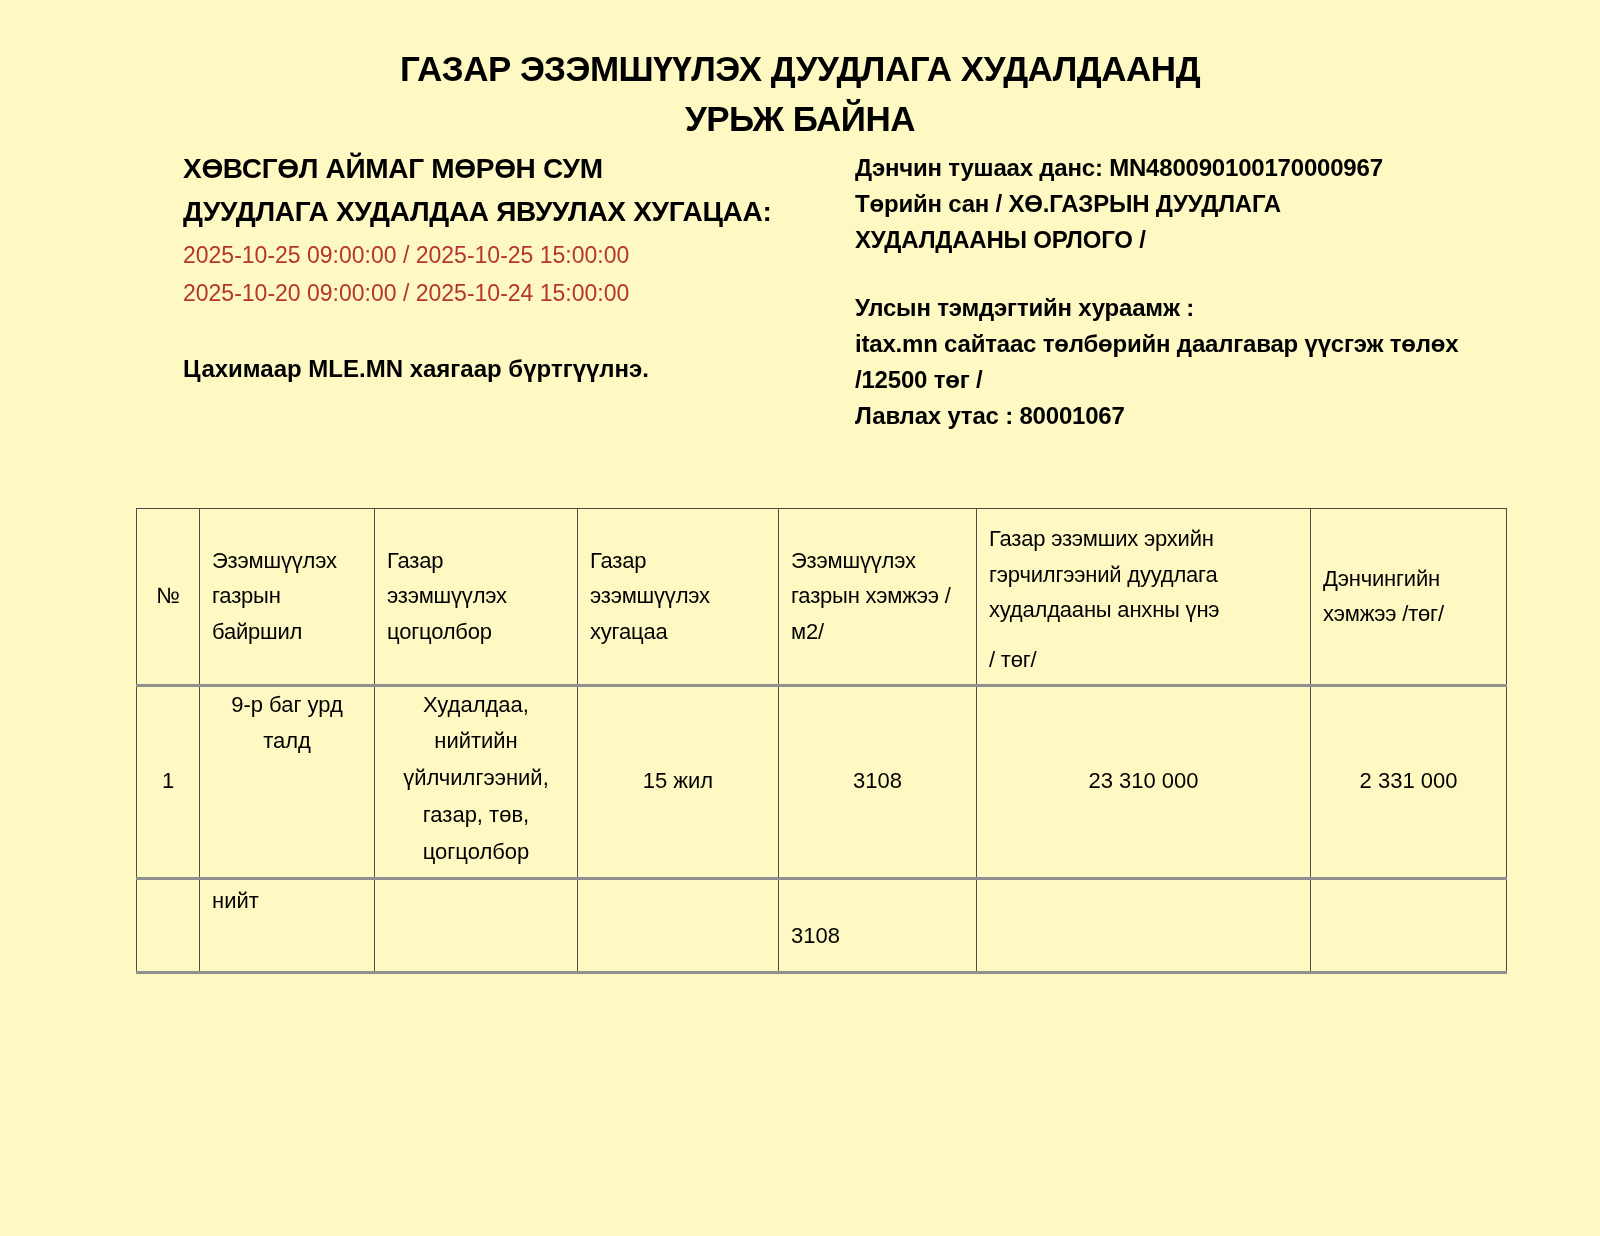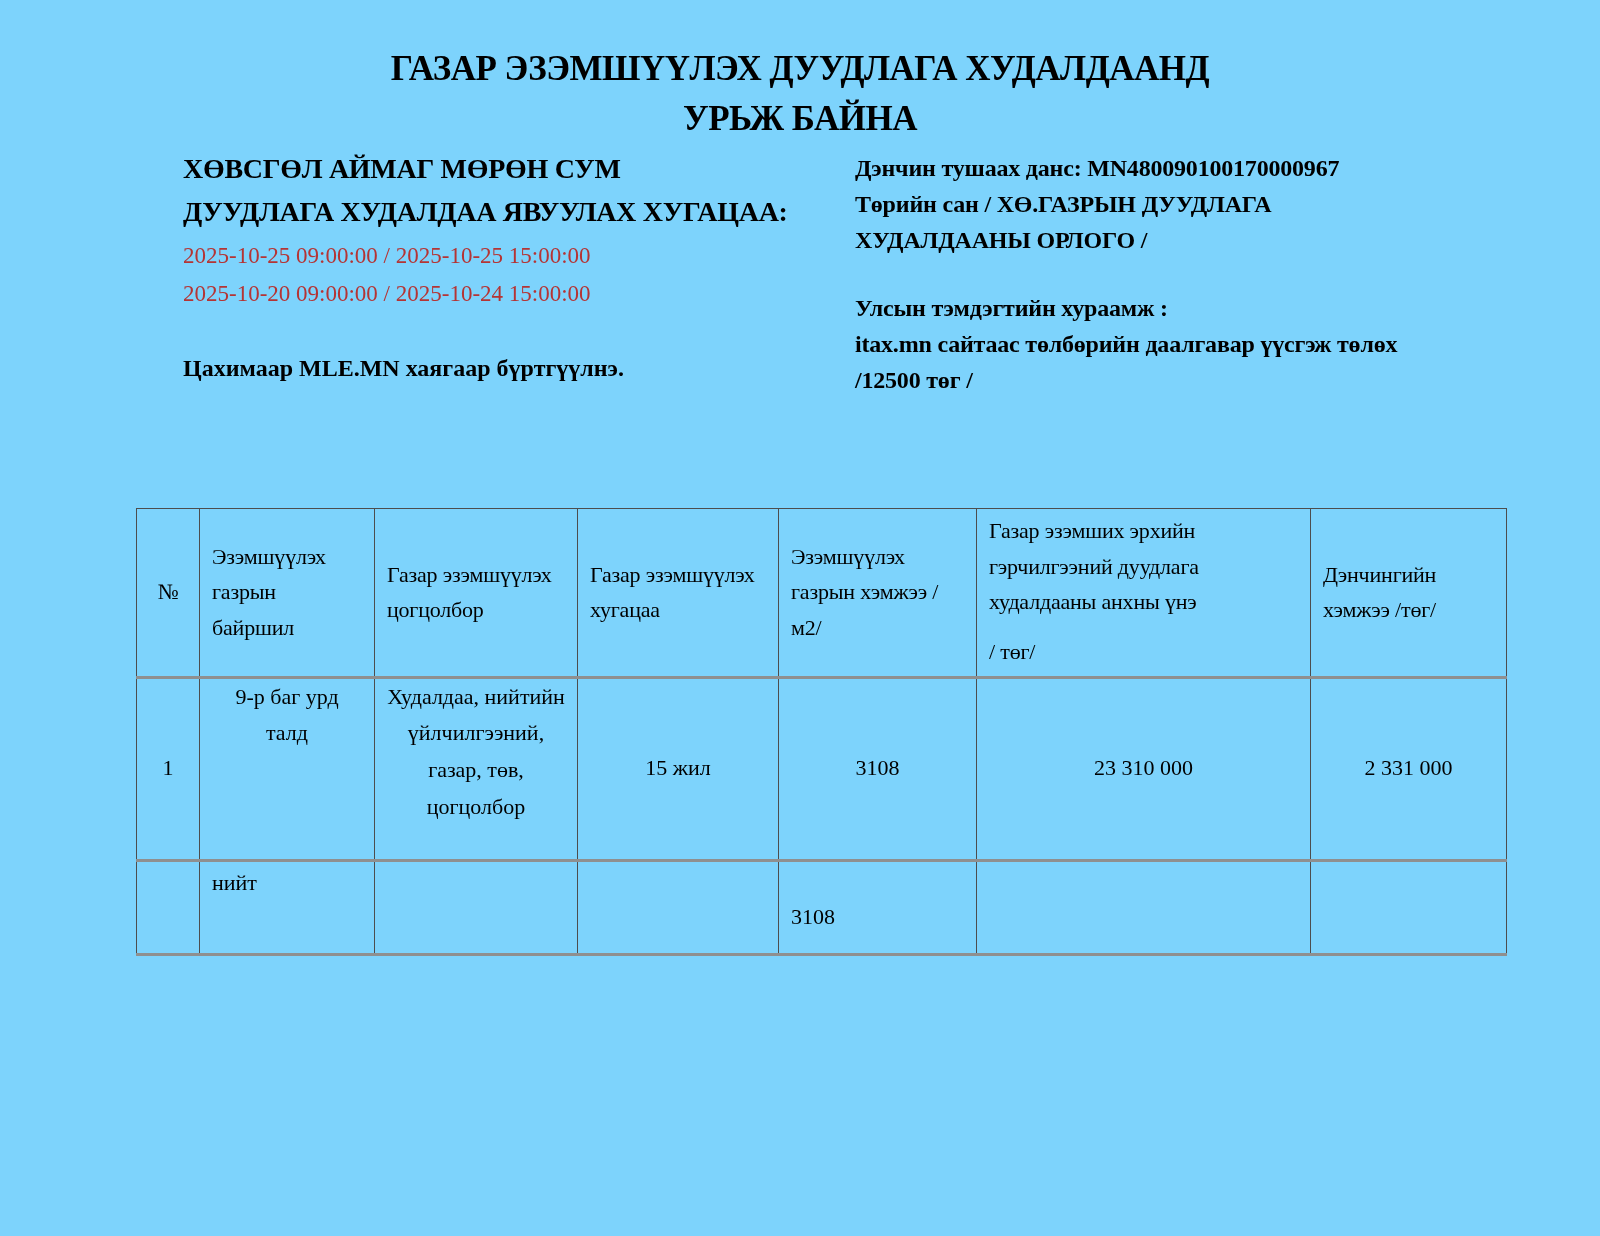--- a/index.html
+++ b/index.html
@@ -1,21 +1,21 @@
 <!DOCTYPE html>
 <html><head>
 <meta charset="utf-8">
 <style>
   html, body { margin: 0; padding: 0; background: #ffffff; }
   .page {
     position: relative;
     width: 1600px;
     height: 1236px;
-    background: #7dd3fc;
-    font-family: Liberation Serif, serif;
+    background: #fef9c3;
+    font-family: Liberation Sans, sans-serif;
     color: #000000;
     overflow: hidden;
   }
   .doc-title {
     position: absolute;
     top: 44px;
     left: 0;
     width: 100%;
     text-align: center;
     font-size: 35px;
@@ -84,21 +84,21 @@
   }
   .header-row th {
     height: 168px;
     vertical-align: middle;
     text-align: left;
     line-height: 1.62;
     border-bottom: 3px solid #8f8f8f;
     letter-spacing: -0.2px;
   }
   .header-row th.no-col { text-align: center; padding: 6px 4px; }
-  .header-row th.price-col { vertical-align: top; padding-top: 4px; }
+  .header-row th.price-col { vertical-align: top; padding-top: 12px; }
   .price-unit { margin-top: 14px; }
   .data-row td {
     height: 183px;
     vertical-align: middle;
     text-align: center;
     line-height: 1.68;
   }
   .data-row td.cell-location,
   .data-row td.cell-purpose { vertical-align: top; padding-top: 0; }
   .total-row td {
@@ -137,20 +137,21 @@
 
   <div class="right-block">
     <div class="right-line">Дэнчин тушаах данс: MN480090100170000967</div>
     <div class="right-line">Төрийн сан / ХӨ.ГАЗРЫН ДУУДЛАГА
 ХУДАЛДААНЫ ОРЛОГО /</div>
 
     <div class="stamp-group">
       <div class="right-line">Улсын тэмдэгтийн хураамж :</div>
       <div class="right-line">itax.mn сайтаас төлбөрийн даалгавар үүсгэж төлөх
 /12500 төг /</div>
+      <div class="right-line">Лавлах утас : 80001067</div>
     </div>
   </div>
 
   <table class="auction-table">
     <colgroup>
       <col style="width:63px">
       <col style="width:175px">
       <col style="width:203px">
       <col style="width:201px">
       <col style="width:198px">

